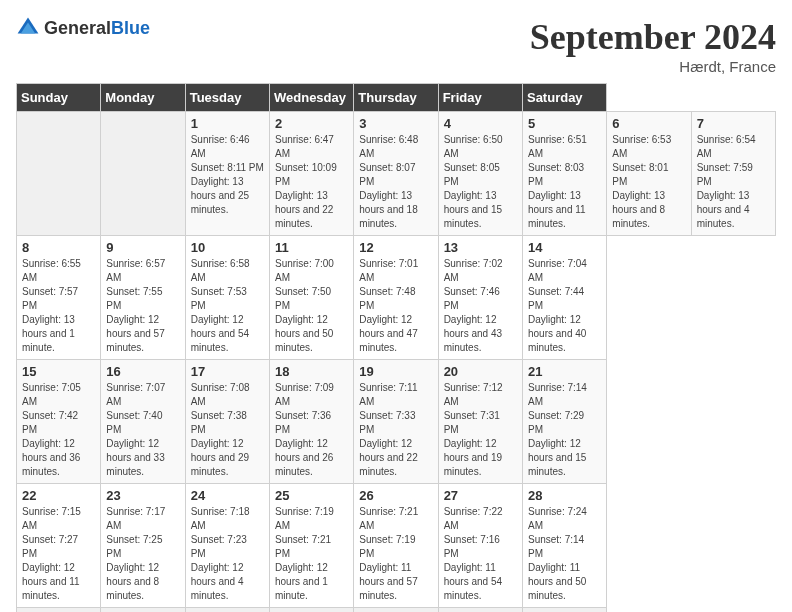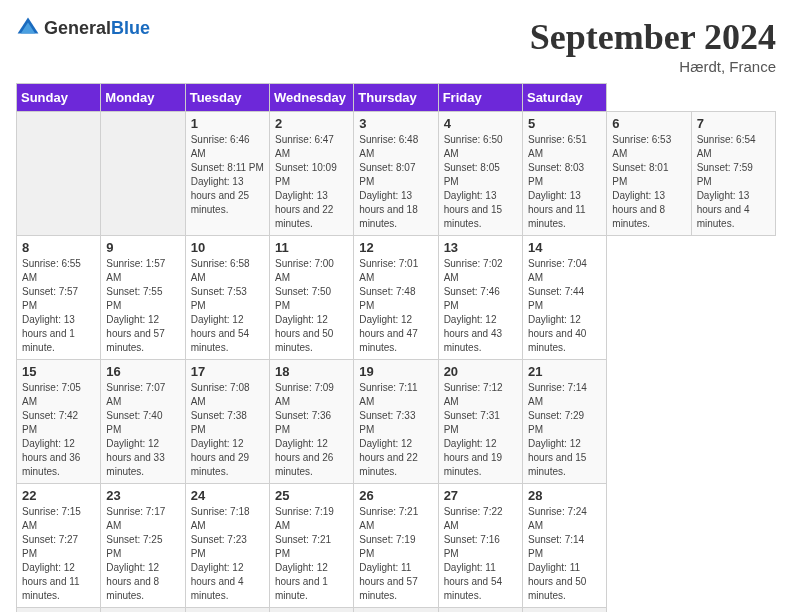--- a/index.html
+++ b/index.html
@@ -38,21 +38,21 @@
     .location {
       font-size: 15px;
       color: #555;
     }
     table {
       width: 100%;
       border-collapse: collapse;
       table-layout: fixed;
     }
     thead tr th {
-      background-color: #6d28d9;
+      background-color: #404040;
       color: #fff;
       font-size: 13px;
       font-weight: bold;
       padding: 6px 4px;
       text-align: left;
       border: 1px solid #ccc;
     }
     tbody tr td {
       vertical-align: top;
       border: 1px solid #d0d0d0;
@@ -121,21 +121,21 @@
         <td><span class="day-number">1</span><span class="day-detail">Sunrise: 6:46 AM</span><br><span class="day-detail">Sunset: 8:11 PM</span><br><span class="day-detail">Daylight: 13 hours and 25 minutes.</span></td>
         <td><span class="day-number">2</span><span class="day-detail">Sunrise: 6:47 AM</span><br><span class="day-detail">Sunset: 10:09 PM</span><br><span class="day-detail">Daylight: 13 hours and 22 minutes.</span></td>
         <td><span class="day-number">3</span><span class="day-detail">Sunrise: 6:48 AM</span><br><span class="day-detail">Sunset: 8:07 PM</span><br><span class="day-detail">Daylight: 13 hours and 18 minutes.</span></td>
         <td><span class="day-number">4</span><span class="day-detail">Sunrise: 6:50 AM</span><br><span class="day-detail">Sunset: 8:05 PM</span><br><span class="day-detail">Daylight: 13 hours and 15 minutes.</span></td>
         <td><span class="day-number">5</span><span class="day-detail">Sunrise: 6:51 AM</span><br><span class="day-detail">Sunset: 8:03 PM</span><br><span class="day-detail">Daylight: 13 hours and 11 minutes.</span></td>
         <td><span class="day-number">6</span><span class="day-detail">Sunrise: 6:53 AM</span><br><span class="day-detail">Sunset: 8:01 PM</span><br><span class="day-detail">Daylight: 13 hours and 8 minutes.</span></td>
         <td><span class="day-number">7</span><span class="day-detail">Sunrise: 6:54 AM</span><br><span class="day-detail">Sunset: 7:59 PM</span><br><span class="day-detail">Daylight: 13 hours and 4 minutes.</span></td>
       </tr>
       <tr>
         <td><span class="day-number">8</span><span class="day-detail">Sunrise: 6:55 AM</span><br><span class="day-detail">Sunset: 7:57 PM</span><br><span class="day-detail">Daylight: 13 hours and 1 minute.</span></td>
-        <td><span class="day-number">9</span><span class="day-detail">Sunrise: 1:57 AM</span><br><span class="day-detail">Sunset: 7:55 PM</span><br><span class="day-detail">Daylight: 12 hours and 57 minutes.</span></td>
+        <td><span class="day-number">9</span><span class="day-detail">Sunrise: 6:57 AM</span><br><span class="day-detail">Sunset: 7:55 PM</span><br><span class="day-detail">Daylight: 12 hours and 57 minutes.</span></td>
         <td><span class="day-number">10</span><span class="day-detail">Sunrise: 6:58 AM</span><br><span class="day-detail">Sunset: 7:53 PM</span><br><span class="day-detail">Daylight: 12 hours and 54 minutes.</span></td>
         <td><span class="day-number">11</span><span class="day-detail">Sunrise: 7:00 AM</span><br><span class="day-detail">Sunset: 7:50 PM</span><br><span class="day-detail">Daylight: 12 hours and 50 minutes.</span></td>
         <td><span class="day-number">12</span><span class="day-detail">Sunrise: 7:01 AM</span><br><span class="day-detail">Sunset: 7:48 PM</span><br><span class="day-detail">Daylight: 12 hours and 47 minutes.</span></td>
         <td><span class="day-number">13</span><span class="day-detail">Sunrise: 7:02 AM</span><br><span class="day-detail">Sunset: 7:46 PM</span><br><span class="day-detail">Daylight: 12 hours and 43 minutes.</span></td>
         <td><span class="day-number">14</span><span class="day-detail">Sunrise: 7:04 AM</span><br><span class="day-detail">Sunset: 7:44 PM</span><br><span class="day-detail">Daylight: 12 hours and 40 minutes.</span></td>
       </tr>
       <tr>
         <td><span class="day-number">15</span><span class="day-detail">Sunrise: 7:05 AM</span><br><span class="day-detail">Sunset: 7:42 PM</span><br><span class="day-detail">Daylight: 12 hours and 36 minutes.</span></td>
         <td><span class="day-number">16</span><span class="day-detail">Sunrise: 7:07 AM</span><br><span class="day-detail">Sunset: 7:40 PM</span><br><span class="day-detail">Daylight: 12 hours and 33 minutes.</span></td>
         <td><span class="day-number">17</span><span class="day-detail">Sunrise: 7:08 AM</span><br><span class="day-detail">Sunset: 7:38 PM</span><br><span class="day-detail">Daylight: 12 hours and 29 minutes.</span></td>

